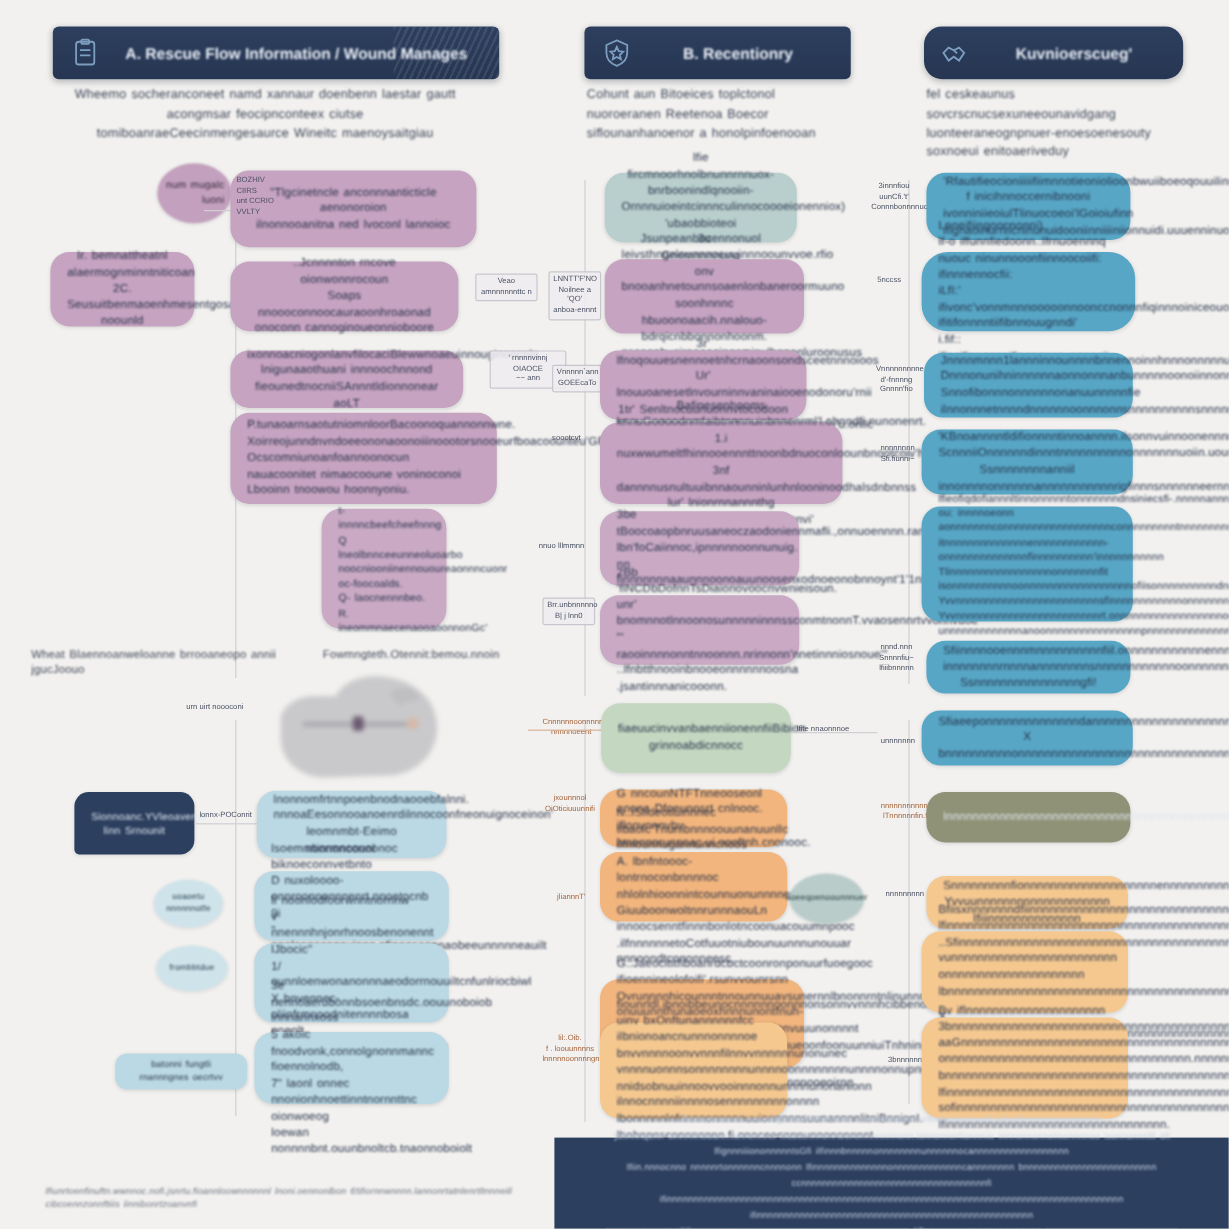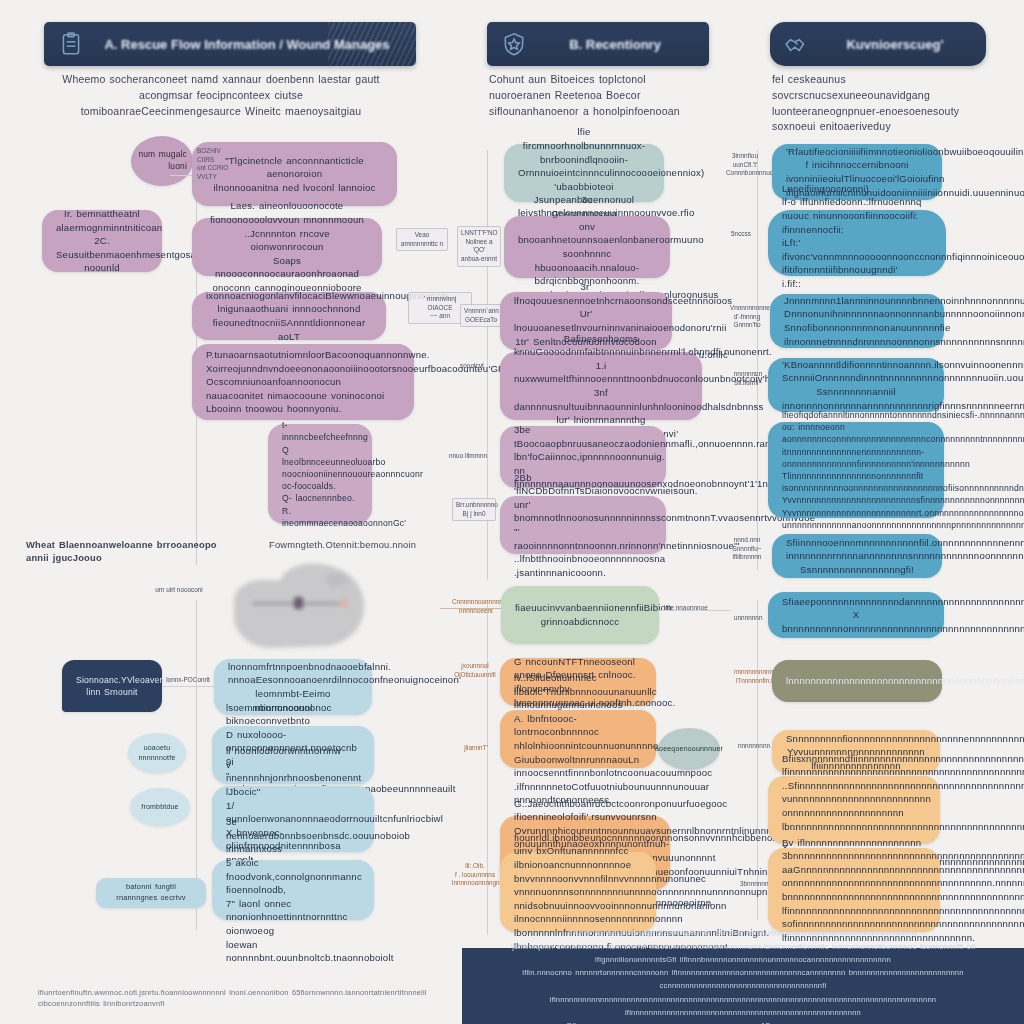--- a/index.html
+++ b/index.html
@@ -111,21 +111,21 @@
   
   .footer-navy{
     position:absolute;background:#2c3f5f;
     display:flex;align-items:center;justify-content:center;
   }
   .footer-navy .ftxt{
     text-align:center;font-size:7.6px;line-height:1.75;color:#c9d4e4;
     padding:0 22px;
   }
   .footer-left{
-    position:absolute;font-size:7.4px;color:#585e6c;text-align:left;
+    position:absolute;font-size:7.4px;color:#585e6c;text-align:left;font-style:italic;
   }
 
   
   .blob-wrap{position:absolute;}
   .blob-label{
     position:absolute;font-size:9.4px;color:#3f4658;
   }
 </style>
 </head>
 <body>
@@ -186,21 +186,20 @@
   <div class="tag" style="left:197px;top:147px;width:34px;text-align:left;">BOZHIV
 CIIRS
 unt CCRIO
 VVLTY</div>
 
   <div class="card c-purple" style="left:42px;top:210px;width:120px;height:62px;">
     <div class="txt">Ir. bemnattheatnl alaermognminntniticoan 2C. Seusuitbenmaoenhmesentgosael noounld</div>
   </div>
 
   <div class="card c-purple" style="left:192px;top:218px;width:190px;height:58px;">
-    <div class="txt">Laes.  aineonlouoonocote fionoonoooolovvoun mnonnmooun</div>
     <div class="txt">..Jcnnnnton rncove oionwonnrocoun</div>
     <div class="txt">Soaps  nnoooconnoocauraoonhroaonad onoconn cannoginoueonnioboore</div>
   </div>
 
   <div class="tag box" style="left:396px;top:228px;width:44px;">Veao
 amnnnnnnttc n</div>
 
   <div class="card c-purple" style="left:192px;top:292px;width:194px;height:48px;">
     <div class="txt">ixonnoacniogonlanvfilocaciBlewwnoaeuinnouginoocoln,</div>
     <div class="txt">lnigunaaothuani innnoochnnond  fieounedtnocniiSAnnntldionnonear aoLT</div>
@@ -219,21 +218,21 @@
 
   <div class="card c-purple-2" style="left:268px;top:424px;width:104px;height:100px;text-align:left;font-size:8.6px;">
     <div class="txt">t-innnncbeefcheefnnng</div>
     <div class="txt">Q  lneolbnnceeunneoluoarbo</div>
     <div class="txt">noocniooniinennououreaonnncuonr</div>
     <div class="txt">oc-foocoalds.</div>
     <div class="txt">Q- laocnennnbeo.</div>
     <div class="txt">R. ineommnaecenaooaoonnonGc'</div>
   </div>
 
-  <div class="blob-label txt" style="left:26px;top:538px;width:210px;font-weight:bold;">Wheat Blaennoanweloanne brrooaneopo annii jgucJoouo</div>
+  <div class="blob-label txt" style="left:26px;top:538px;width:210px;">Wheat Blaennoanweloanne brrooaneopo annii jgucJoouo</div>
   <div class="blob-label txt" style="left:240px;top:538px;width:180px;margin-left:29px;">Fowmngteth.Otennit:bemou.nnoin</div>
   <div class="tag" style="left:148px;top:586px;width:62px;">urn  uirt noooconi</div>
   <div class="blob-wrap" style="left:228px;top:556px;width:160px;height:110px;">
     <svg width="160" height="110" viewBox="0 0 160 110" style="filter:blur(2.2px);">
       <path d="M6 44 C6 34 18 24 34 24 L52 24 C58 12 74 6 92 8 C118 11 134 26 136 46 C138 68 124 86 100 90 L44 92 C20 92 6 76 6 60 Z" fill="#c9c9cb"></path>
       <path d="M96 22 C104 14 118 16 122 26 L104 32 Z" fill="#bfbfc2"></path>
       <rect x="24" y="46" width="92" height="3" rx="1.5" fill="#9f9fa6"></rect>
       <rect x="66" y="41" width="9" height="12" rx="2" fill="#6b5a70"></rect>
       <circle cx="116" cy="47" r="5" fill="#d6b8a8"></circle>
     </svg>

